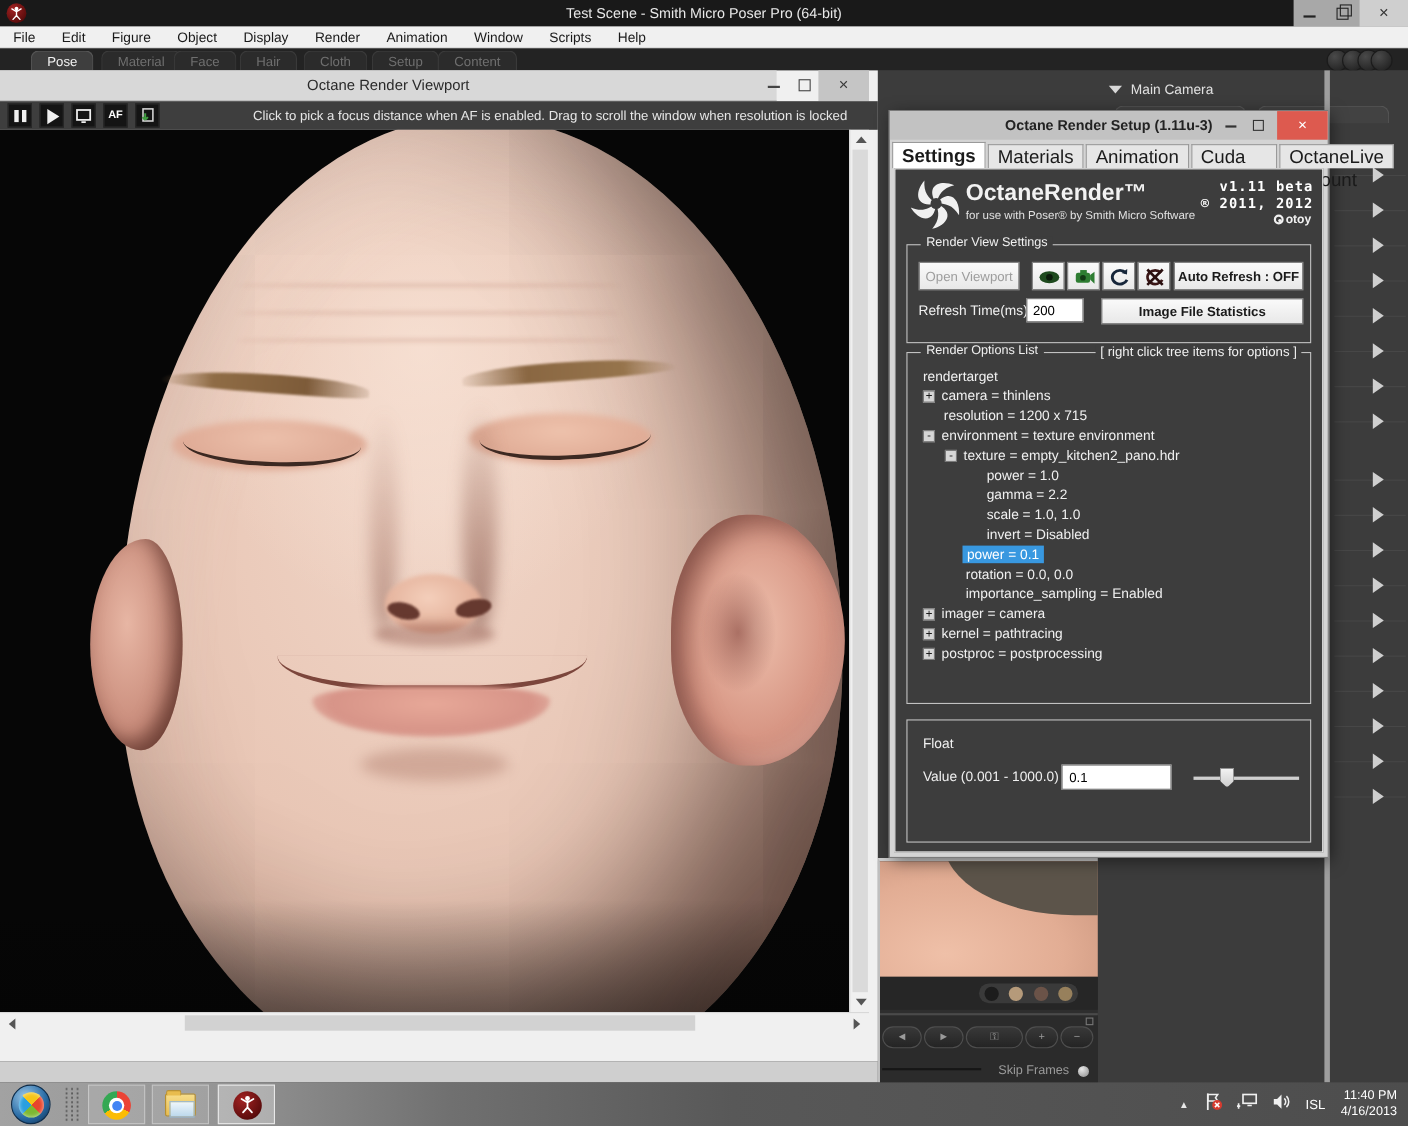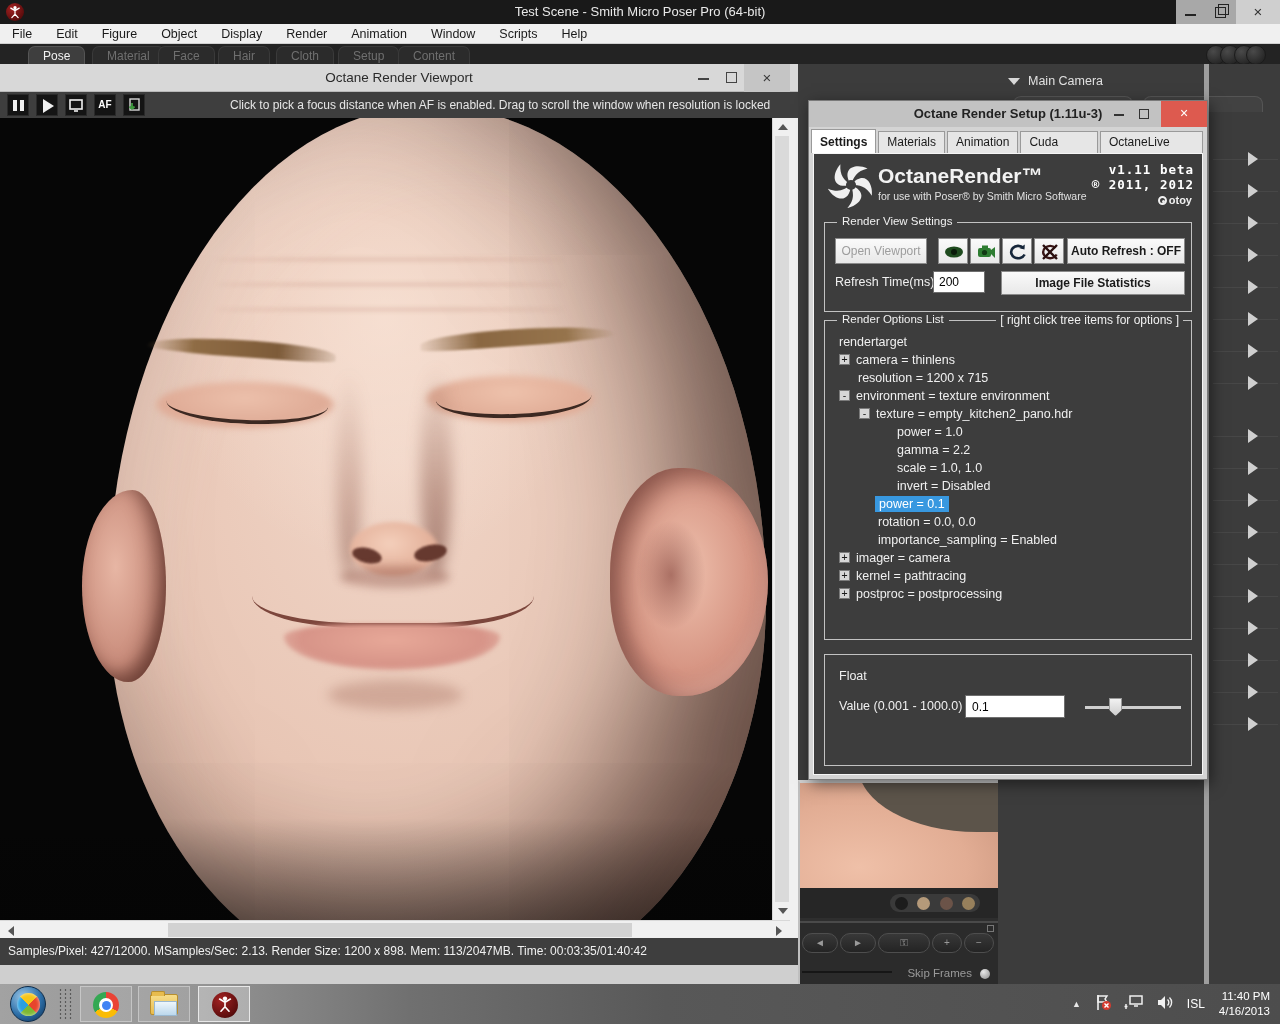--- a/index.html
+++ b/index.html
@@ -71,21 +71,21 @@
               border:1px solid #4e4e4e; border-radius:10px; color:#9a9a9a; text-align:center;
               line-height:18px; font-size:10px; }
   #skip-label { position:absolute; right:26px; top:44px; color:#9a9a9a; font-size:11.5px; }
   #skip-dot { position:absolute; right:8px; top:46px; width:10px; height:10px; border-radius:50%;
               background:radial-gradient(circle at 35% 30%, #e8e8e8, #8a8a8a); }
   #anim-slider { position:absolute; left:2px; top:48px; width:90px; height:2px; background:#161616; }
   #anim-corner { position:absolute; right:4px; top:2px; width:7px; height:7px; border:1px solid #777; }
 
   
   #viewport-win { left:0; top:64px; width:798px; height:901px; background:#f0f0f0; }
-  #vp-titlebar { position:absolute; left:0; top:0; width:798px; height:28px; background:#d8d8d8;
+  #vp-titlebar { position:absolute; left:0; top:0; width:706px; height:28px; background:#d8d8d8;
                  border-bottom:1px solid #b8b8b8; }
   #vp-title { position:absolute; width:100%; text-align:center; line-height:28px; font-size:13.5px;
               color:#2a2a2a; }
   .vp-min { position:absolute; left:698px; top:14px; width:11px; height:2px; background:#444; }
   .vp-restore { position:absolute; left:726px; top:8px; width:11px; height:11px; border:1.5px solid #444; }
   .vp-close { position:absolute; left:744px; top:0; width:46px; height:28px; background:#c5c5c5;
               color:#3a3a3a; text-align:center; line-height:27px; font-size:15px; }
   #vp-toolbar { position:absolute; left:0; top:28px; width:798px; height:26px; background:#3e3e3e;
                 display:flex; align-items:center; }
   .tool-btn { width:22px; height:22px; background:#141414; border:1px solid #2a2a2a; margin-left:7px;
@@ -180,21 +180,21 @@
   #dialog { left:808px; top:100px; width:400px; height:680px; background:#d4d4d4;
             border:1px solid #7a7a7a; box-shadow:3px 4px 14px rgba(0,0,0,.5); }
   #dlg-titlebar { position:absolute; left:0; top:0; width:398px; height:26px; background:#c2c2c2; }
   #dlg-title { position:absolute; width:100%; text-align:center; line-height:26px; font-size:13px; color:#222;font-weight:bold; }
   .dlg-min { position:absolute; left:305px; top:13px; width:10px; height:2px; background:#333; }
   .dlg-restore { position:absolute; left:330px; top:8px; width:10px; height:10px; border:1.5px solid #333; }
   .dlg-close { position:absolute; left:352px; top:0; width:46px; height:26px; background:#dd5a4f;
                color:#fff; text-align:center; line-height:25px; font-size:14px; }
   #dlg-tabs { position:absolute; left:2px; top:28px; width:394px; height:24px; display:flex; }
   .dlg-tab { height:22px; margin-top:2px; padding:0 8px; background:#e6e6e6; border:1px solid #9a9a9a;
-             border-bottom:none; font-size:12px; line-height:21px; color:#1a1a1a; margin-right:2px; }
+             border-bottom:none; font-size:17px; line-height:21px; color:#1a1a1a; margin-right:2px; }
   .dlg-tab.active { background:#fff; height:24px; margin-top:0; line-height:24px; font-weight:bold; }
   #dlg-body { position:absolute; left:4px; top:52px; width:390px; height:622px; background:#3d3d3d;
               border:1px solid #f5f5f5; }
 
   
   #banner { position:absolute; left:6px; top:6px; width:376px; height:52px; }
   #oct-logo { position:absolute; left:8px; top:2px; }
   #brand { position:absolute; left:58px; top:4px; color:#f2f2f2; font-size:21px; font-weight:bold; }
   #brand-sub { position:absolute; left:58px; top:30px; color:#e0e0e0; font-size:10.5px; }
   #ver-line1 { position:absolute; right:2px; top:2px; color:#fff; font-size:12.5px; font-weight:bold;
@@ -462,21 +462,20 @@
     <div id="vp-vscroll">
       <div class="arr arr-up"></div>
       <div class="thumb"></div>
       <div class="arr arr-down"></div>
     </div>
     <div id="vp-hscroll">
       <div class="arr arr-left"></div>
       <div class="thumb"></div>
       <div class="arr arr-right"></div>
     </div>
-    <div id="vp-status">Samples/Pixel: 427/12000. MSamples/Sec: 2.13. Render Size: 1200 x 898. Mem: 113/2047MB. Time: 00:03:35/01:40:42</div>
   </div>
   <div class="abs" id="below-vp"></div>
 
   <div class="abs" id="dialog">
     <div id="dlg-titlebar">
       <div id="dlg-title">Octane Render Setup (1.11u-3)</div>
       <div class="dlg-min"></div>
       <div class="dlg-restore"></div>
       <div class="dlg-close">×</div>
     </div>

